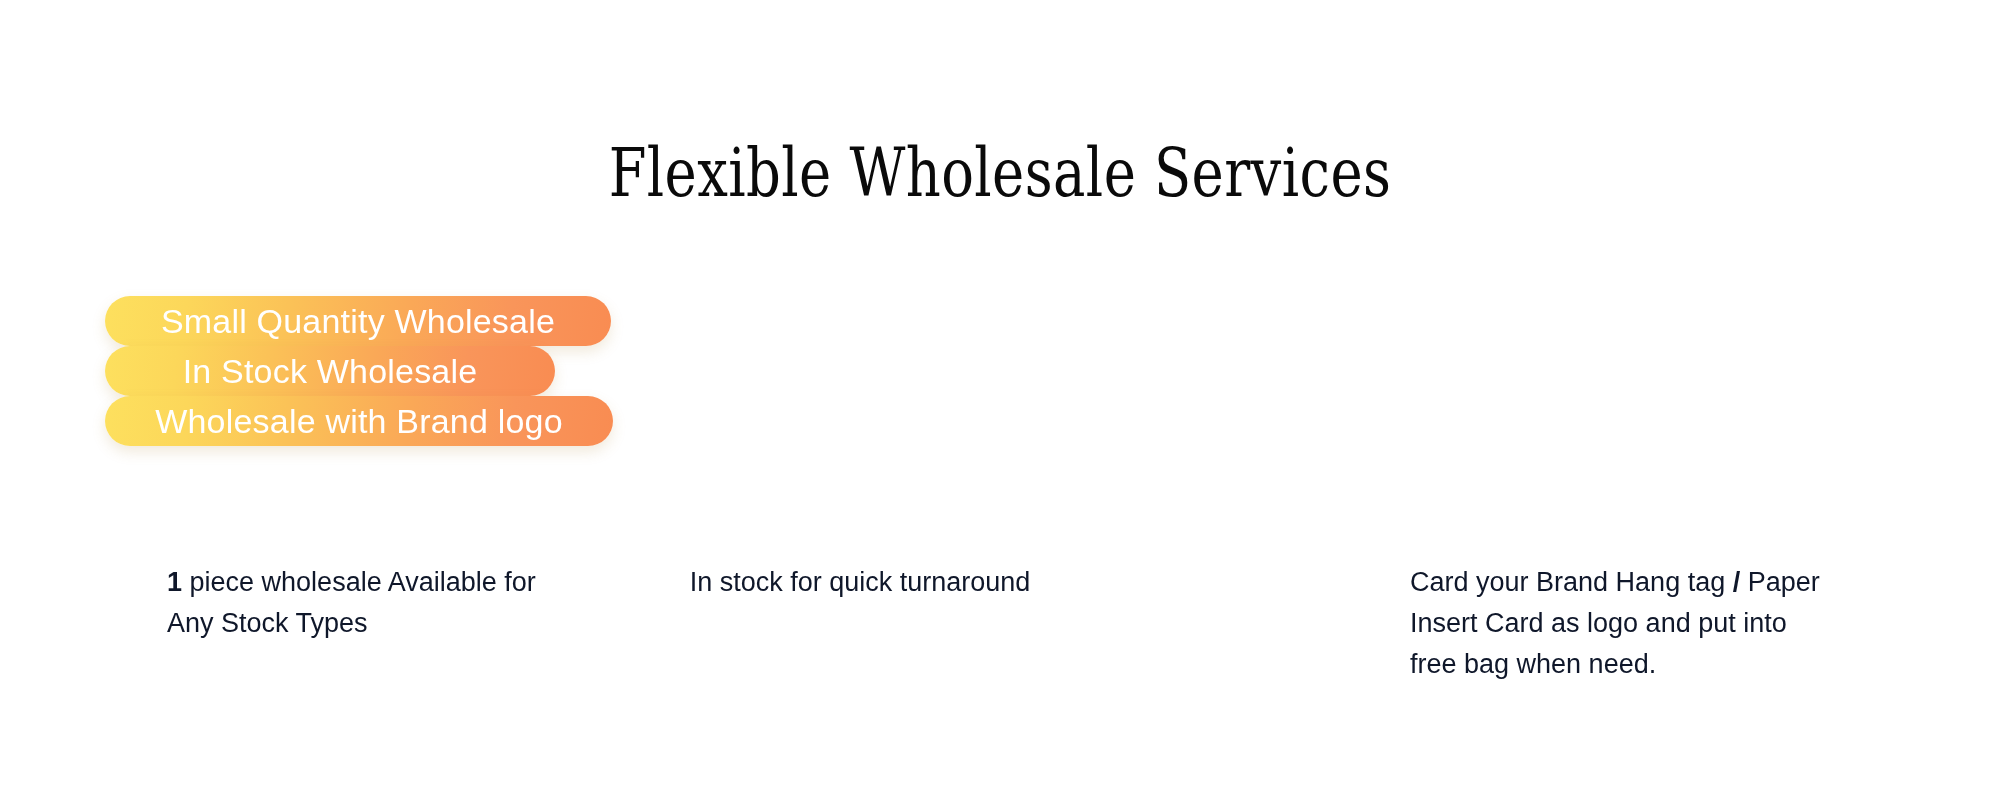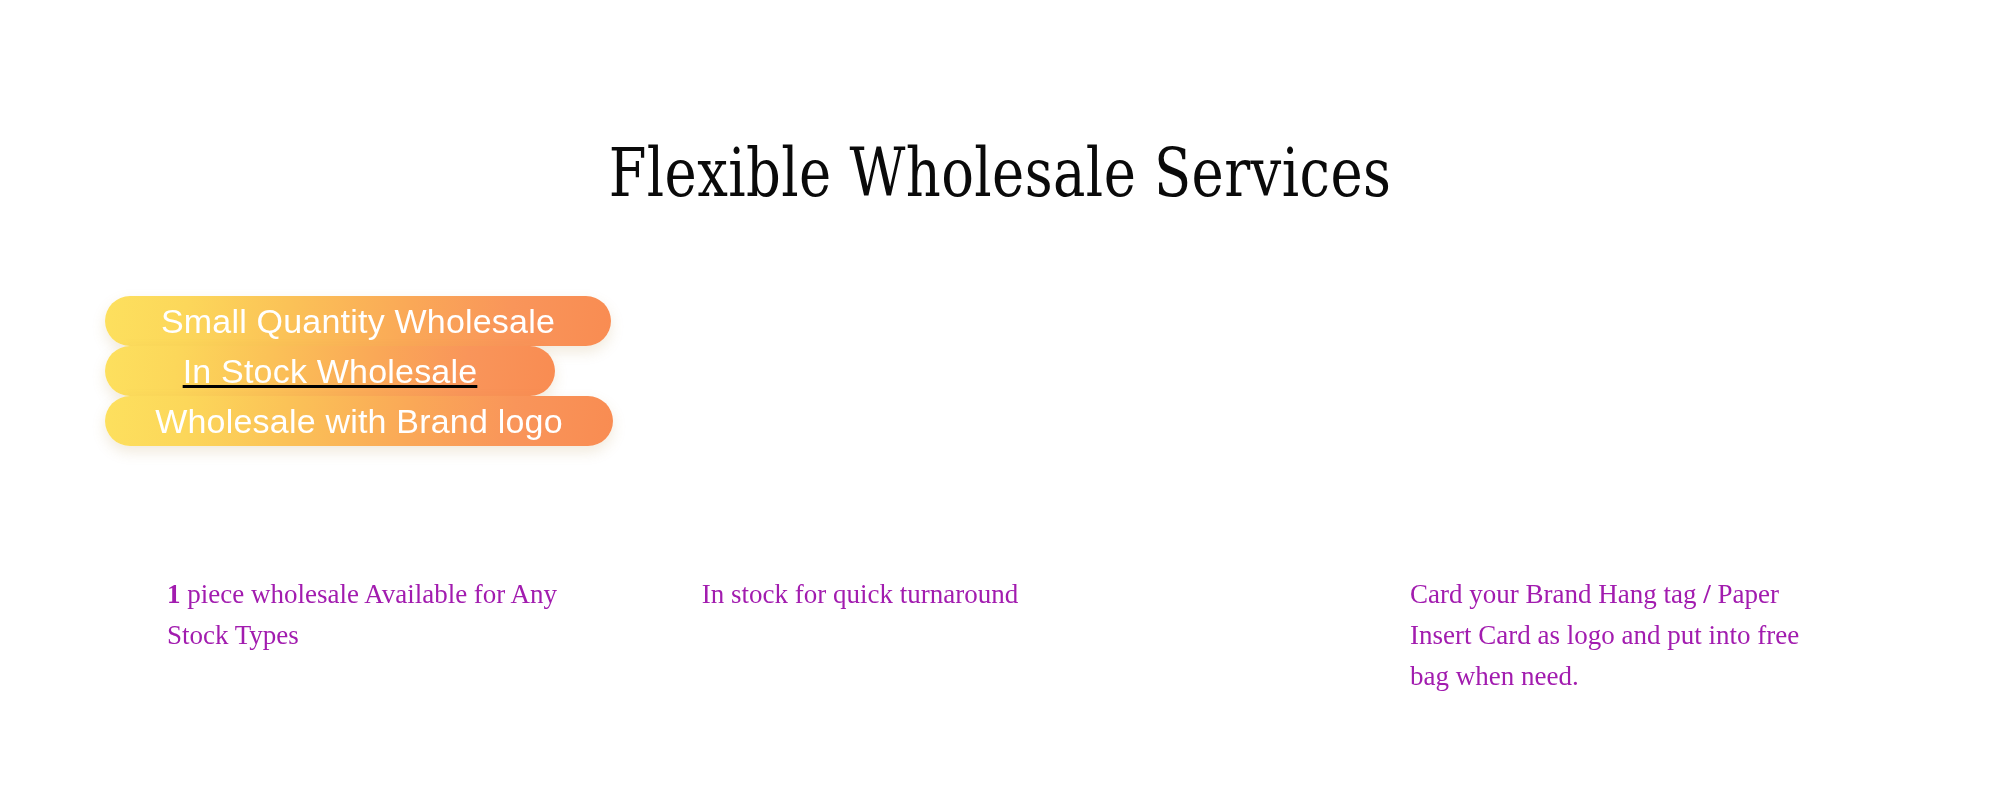--- a/index.html
+++ b/index.html
@@ -58,21 +58,21 @@
     border-radius: 26px;
     background: linear-gradient(97deg, #fde05e 0%, #fcd75a 16%, #fbc257 36%, #faa857 60%, #f9955a 80%, #f98c52 100%);
     box-shadow: 0 6px 14px rgba(180, 140, 60, 0.18);
     display: flex;
     align-items: center;
     justify-content: center;
     box-sizing: border-box;
     padding: 0 18px;
   }
   .service-card.c1 { width: 506px; }
-  .service-card.c2 { width: 450px; text-decoration: underline; }
+  .service-card.c2 { width: 450px; }
   .service-card.c3 { width: 508px; }
 
   .service-card-label {
     font-family: "Liberation Sans", sans-serif;
     font-weight: 300;
     font-size: 34px;
     line-height: 40px;
     color: #ffffff;
     letter-spacing: 0.2px;
     white-space: nowrap;
@@ -83,26 +83,26 @@
   .captions-row {
     position: absolute;
     top: 535px;
     left: 105px;
     width: 1800px;
     height: 140px;
   }
 
   .caption {
     position: absolute;
-    top: 12px;
-    font-family: Liberation Serif, serif;
+    top: 0;
+    font-family: Liberation Sans, sans-serif;
     font-weight: 400;
     font-size: 27px;
     line-height: 41px;
-    color: #a21caf;
+    color: #0f172a;
   }
   .caption.cap1 { left: 62px;  width: 420px; text-align: left; }
   .caption.cap2 { left: 540px; width: 430px; text-align: center; }
   .caption.cap3 { left: 1305px; width: 420px; text-align: left; }
 
   .caption b { font-weight: 700; }
 </style>
 </head>
 <body>
 

